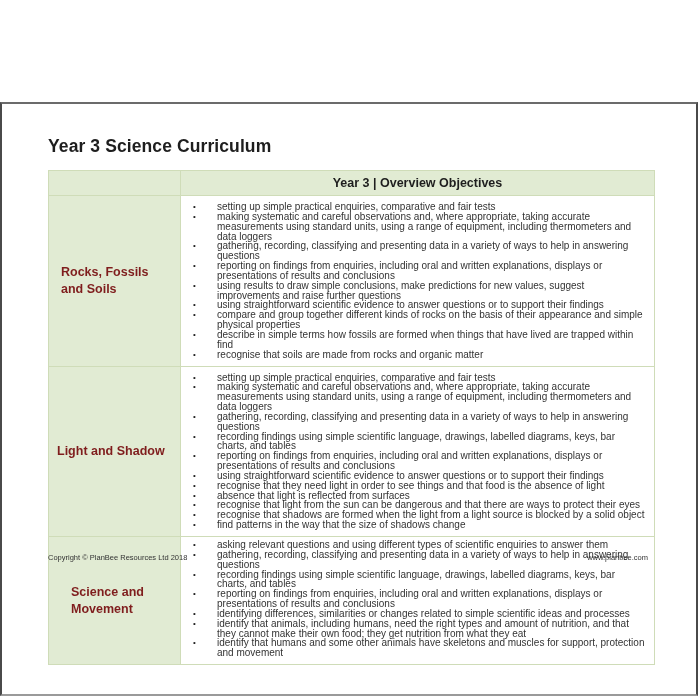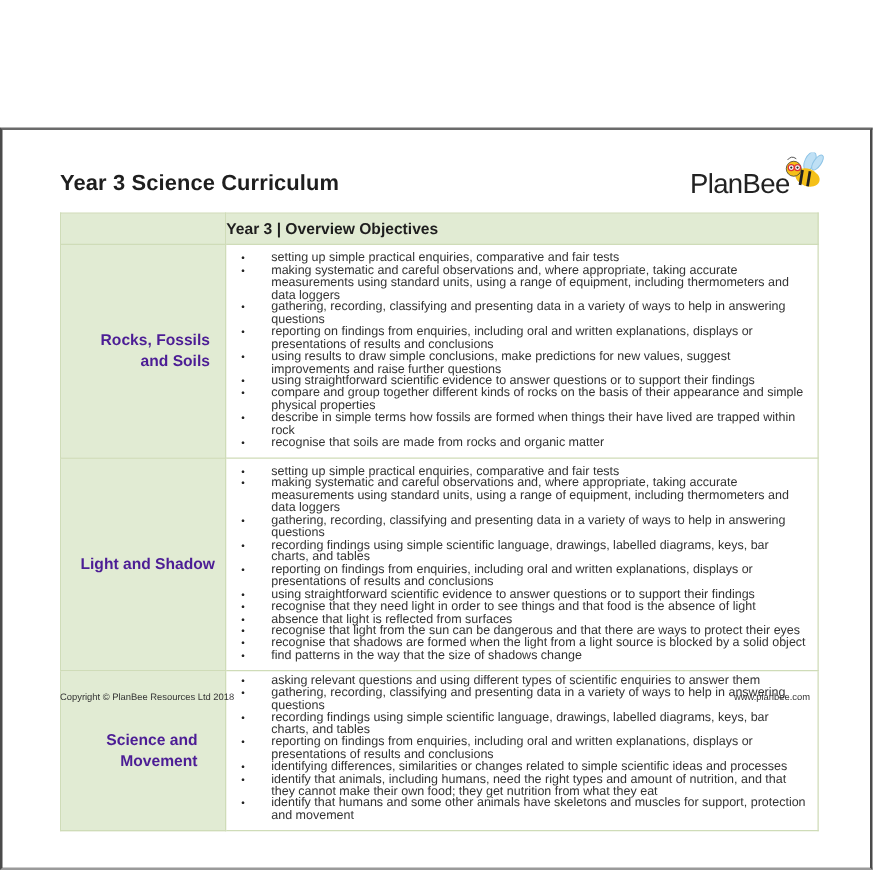--- a/index.html
+++ b/index.html
@@ -5,51 +5,35 @@
   html, body { margin:0; padding:0; }
   body { width:700px; height:700px; background:#ffffff; position:relative; overflow:hidden; font-family:"Liberation Sans", sans-serif; color:#222; }
   .page { position:absolute; left:0; top:102px; width:698px; height:594px; border-top:2px solid #6b6b6b; border-left:2px solid #4a4a4a; border-right:2px solid #4a4a4a; border-bottom:2px solid #9a9a9a; box-sizing:border-box; background:#fff; }
   .title { position:absolute; left:46px; top:32px; font-size:17.5px; font-weight:bold; color:#1e1e1e; letter-spacing:0.1px; }
   .logo { position:absolute; left:550px; top:18px; width:110px; height:40px; }
   .logo-text { position:absolute; left:0; top:12px; font-size:22px; color:#222; letter-spacing:-0.5px; }
   .logo-text b { font-weight:normal; }
   .bee { position:absolute; left:72px; top:0px; }
   table.grid { position:absolute; left:46px; top:66px; width:606px; border-collapse:collapse; table-layout:fixed; }
   table.grid td, table.grid th { border:1.5px solid #cfdcb8; padding:0; vertical-align:middle; }
-  .hdr th { background:#e1ebd3; height:24px; font-size:12.5px; font-weight:bold; color:#1e1e1e; text-align:left; }
-  .topic { background:#e1ebd3; text-align:right; font-size:12.5px; font-weight:bold; color:#4c1d95; line-height:17px; }
+  .hdr th { background:#e1ebd3; height:24px; font-size:12.5px; font-weight:bold; color:#1e1e1e; text-align:center; }
+  .topic { background:#e1ebd3; text-align:left; font-size:12.5px; font-weight:bold; color:#7f1d1d; line-height:17px; }
   .objs { background:#fff; }
   .objs ul { margin:0; padding:6px 8px 6px 24px; list-style:none; }
   .objs li { position:relative; font-size:10px; line-height:9.85px; color:#333; padding-left:12px; }
   .objs li::before { content:"•"; position:absolute; left:-12px; top:0; font-size:8px; color:#222; }
   .footer-left { position:absolute; left:46px; top:449px; font-size:7.5px; color:#333; }
   .footer-right { position:absolute; right:48px; top:449px; font-size:7.5px; color:#333; }
 </style>
 </head>
 <body>
 
 <div class="page">
   <div class="title">Year 3 Science Curriculum</div>
 
-  <div class="logo">
-    <div class="logo-text"><span>Plan</span><b>Bee</b></div>
-    <svg class="bee" width="36" height="30" viewBox="0 0 36 30">
-      <ellipse cx="24" cy="7" rx="4" ry="8" fill="#bfe0f5" stroke="#8ec4e6" stroke-width="0.8" transform="rotate(25 24 7)"></ellipse>
-      <ellipse cx="30" cy="8" rx="3" ry="7" fill="#bfe0f5" stroke="#8ec4e6" stroke-width="0.8" transform="rotate(35 30 8)"></ellipse>
-      <ellipse cx="22" cy="20" rx="10" ry="7" fill="#f5c018" transform="rotate(20 22 20)"></ellipse>
-      <path d="M18 14 L16 26" stroke="#222" stroke-width="2.2"></path>
-      <path d="M24 15 L22 27" stroke="#222" stroke-width="2.2"></path>
-      <circle cx="11" cy="13" r="6" fill="#f5c018" stroke="#333" stroke-width="0.6"></circle>
-      <circle cx="9" cy="12" r="2.4" fill="#fff" stroke="#d33" stroke-width="1"></circle>
-      <circle cx="14" cy="12" r="2.4" fill="#fff" stroke="#d33" stroke-width="1"></circle>
-      <circle cx="9" cy="12" r="0.9" fill="#222"></circle>
-      <circle cx="14" cy="12" r="0.9" fill="#222"></circle>
-      <path d="M6 6 Q9 2 13 5" stroke="#555" fill="none" stroke-width="0.8"></path>
-    </svg>
-  </div>
 
   <table class="grid">
     <colgroup>
         <col style="width:132px">
         <col style="width:474px">
       </colgroup>
     <tbody>
         <tr class="hdr">
       <th></th>
       <th>Year 3 | Overview Objectives</th>
@@ -61,21 +45,21 @@
           </td>
       <td class="objs">
         <ul>
           <li>setting up simple practical enquiries, comparative and fair tests</li>
           <li>making systematic and careful observations and, where appropriate, taking accurate measurements using standard units, using a range of equipment, including thermometers and data loggers</li>
           <li>gathering, recording, classifying and presenting data in a variety of ways to help in answering questions</li>
           <li>reporting on findings from enquiries, including oral and written explanations, displays or presentations of results and conclusions</li>
           <li>using results to draw simple conclusions, make predictions for new values, suggest improvements and raise further questions</li>
           <li>using straightforward scientific evidence to answer questions or to support their findings</li>
           <li>compare and group together different kinds of rocks on the basis of their appearance and simple physical properties</li>
-          <li>describe in simple terms how fossils are formed when things their have lived are trapped within rock</li>
+          <li>describe in simple terms how fossils are formed when things that have lived are trapped within find</li>
           <li>recognise that soils are made from rocks and organic matter</li>
         </ul>
       </td>
     </tr>
 
     <tr style="height:140px">
       <td class="topic">
             <div style="padding:0 8px">Light and Shadow</div>
           </td>
       <td class="objs">

